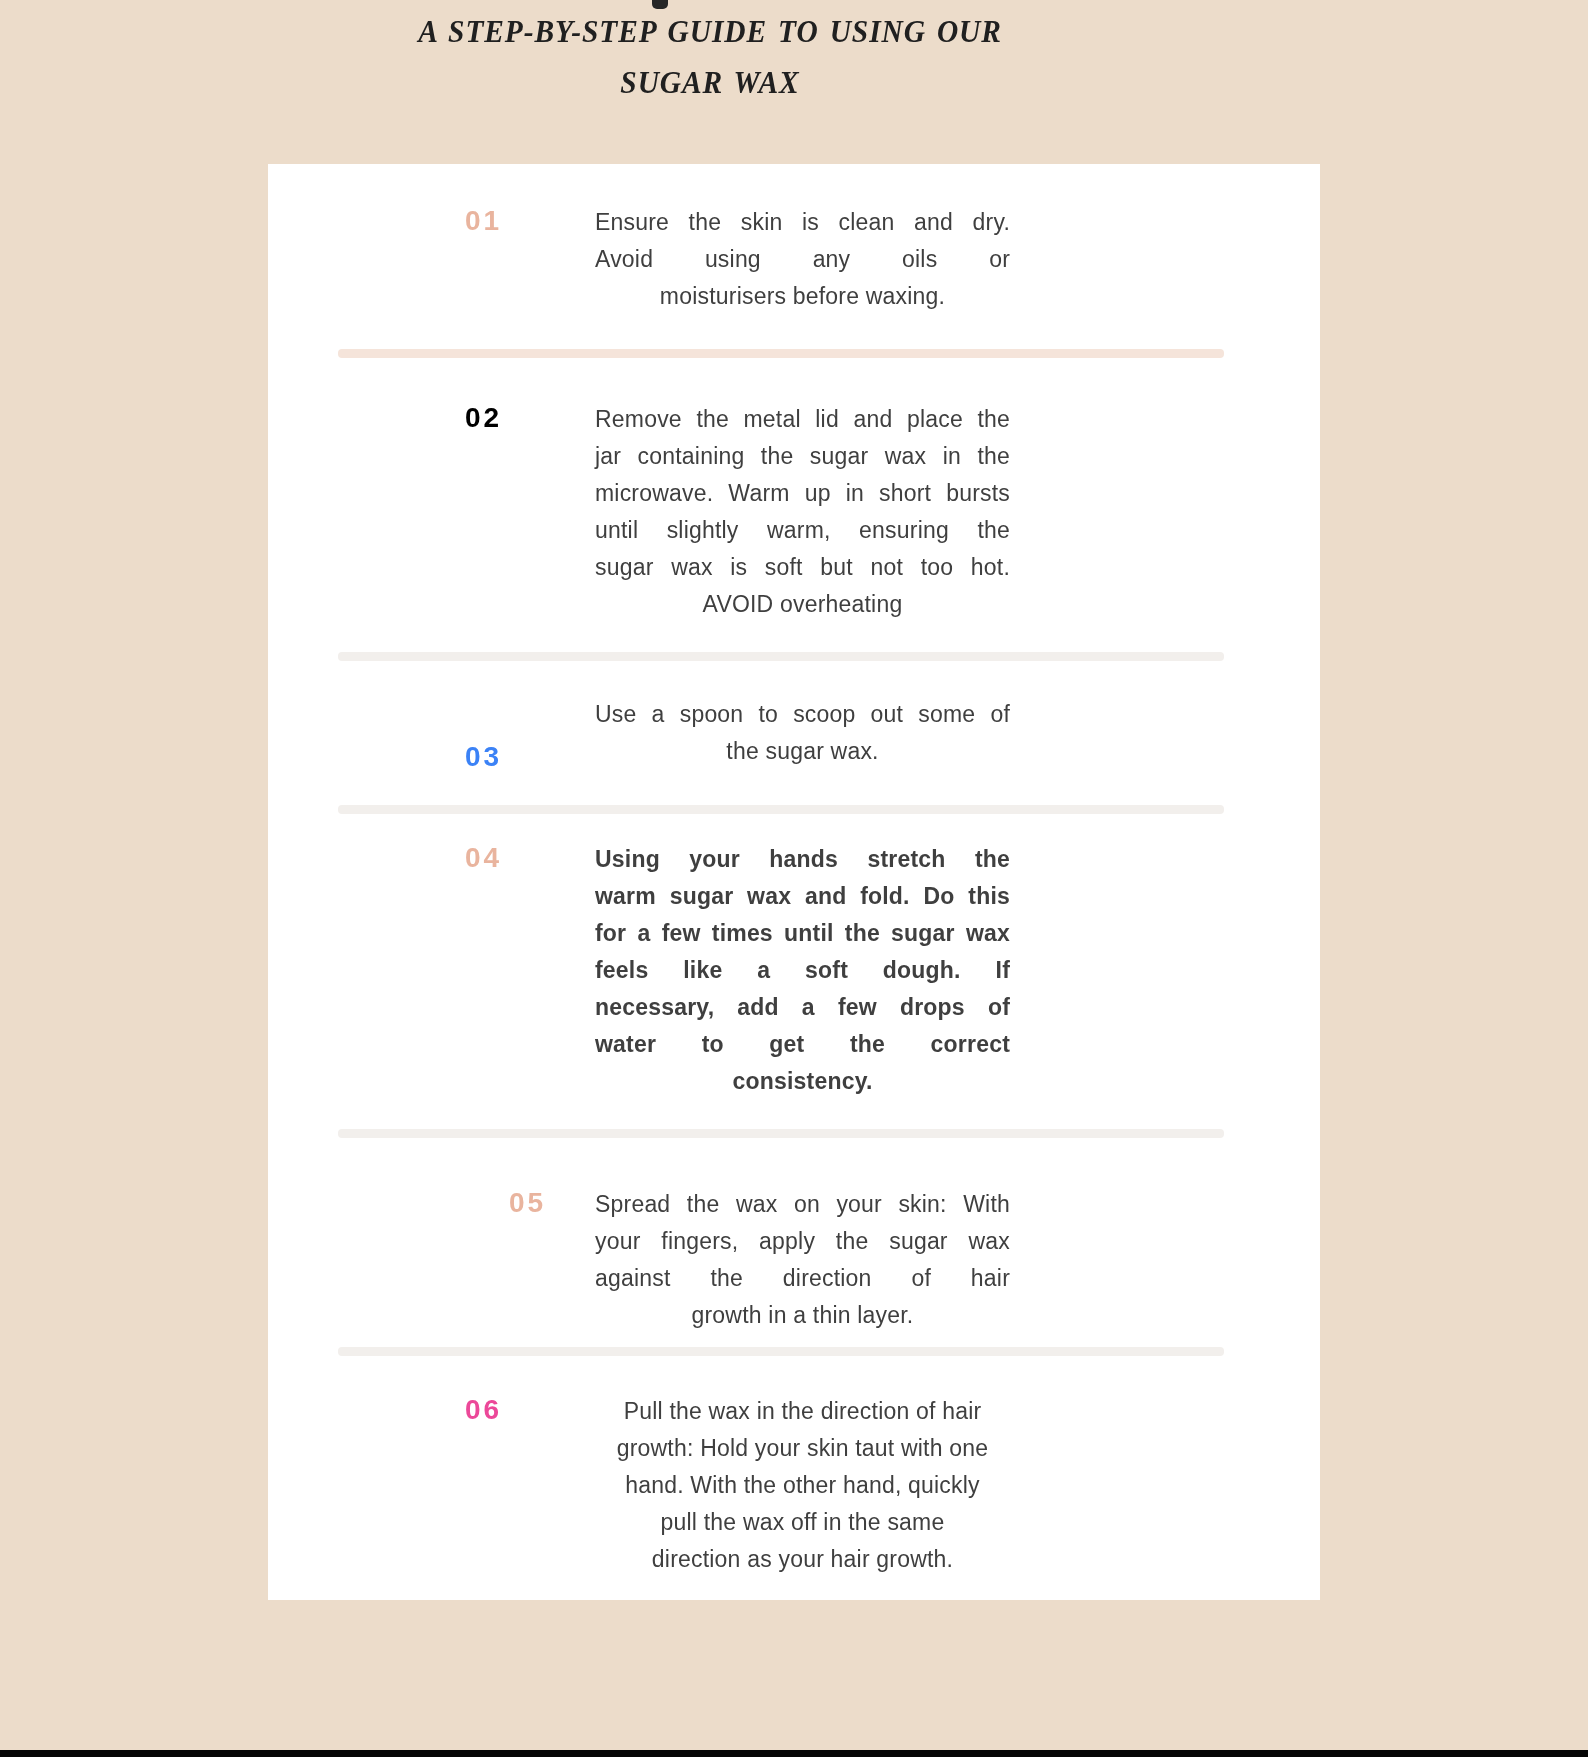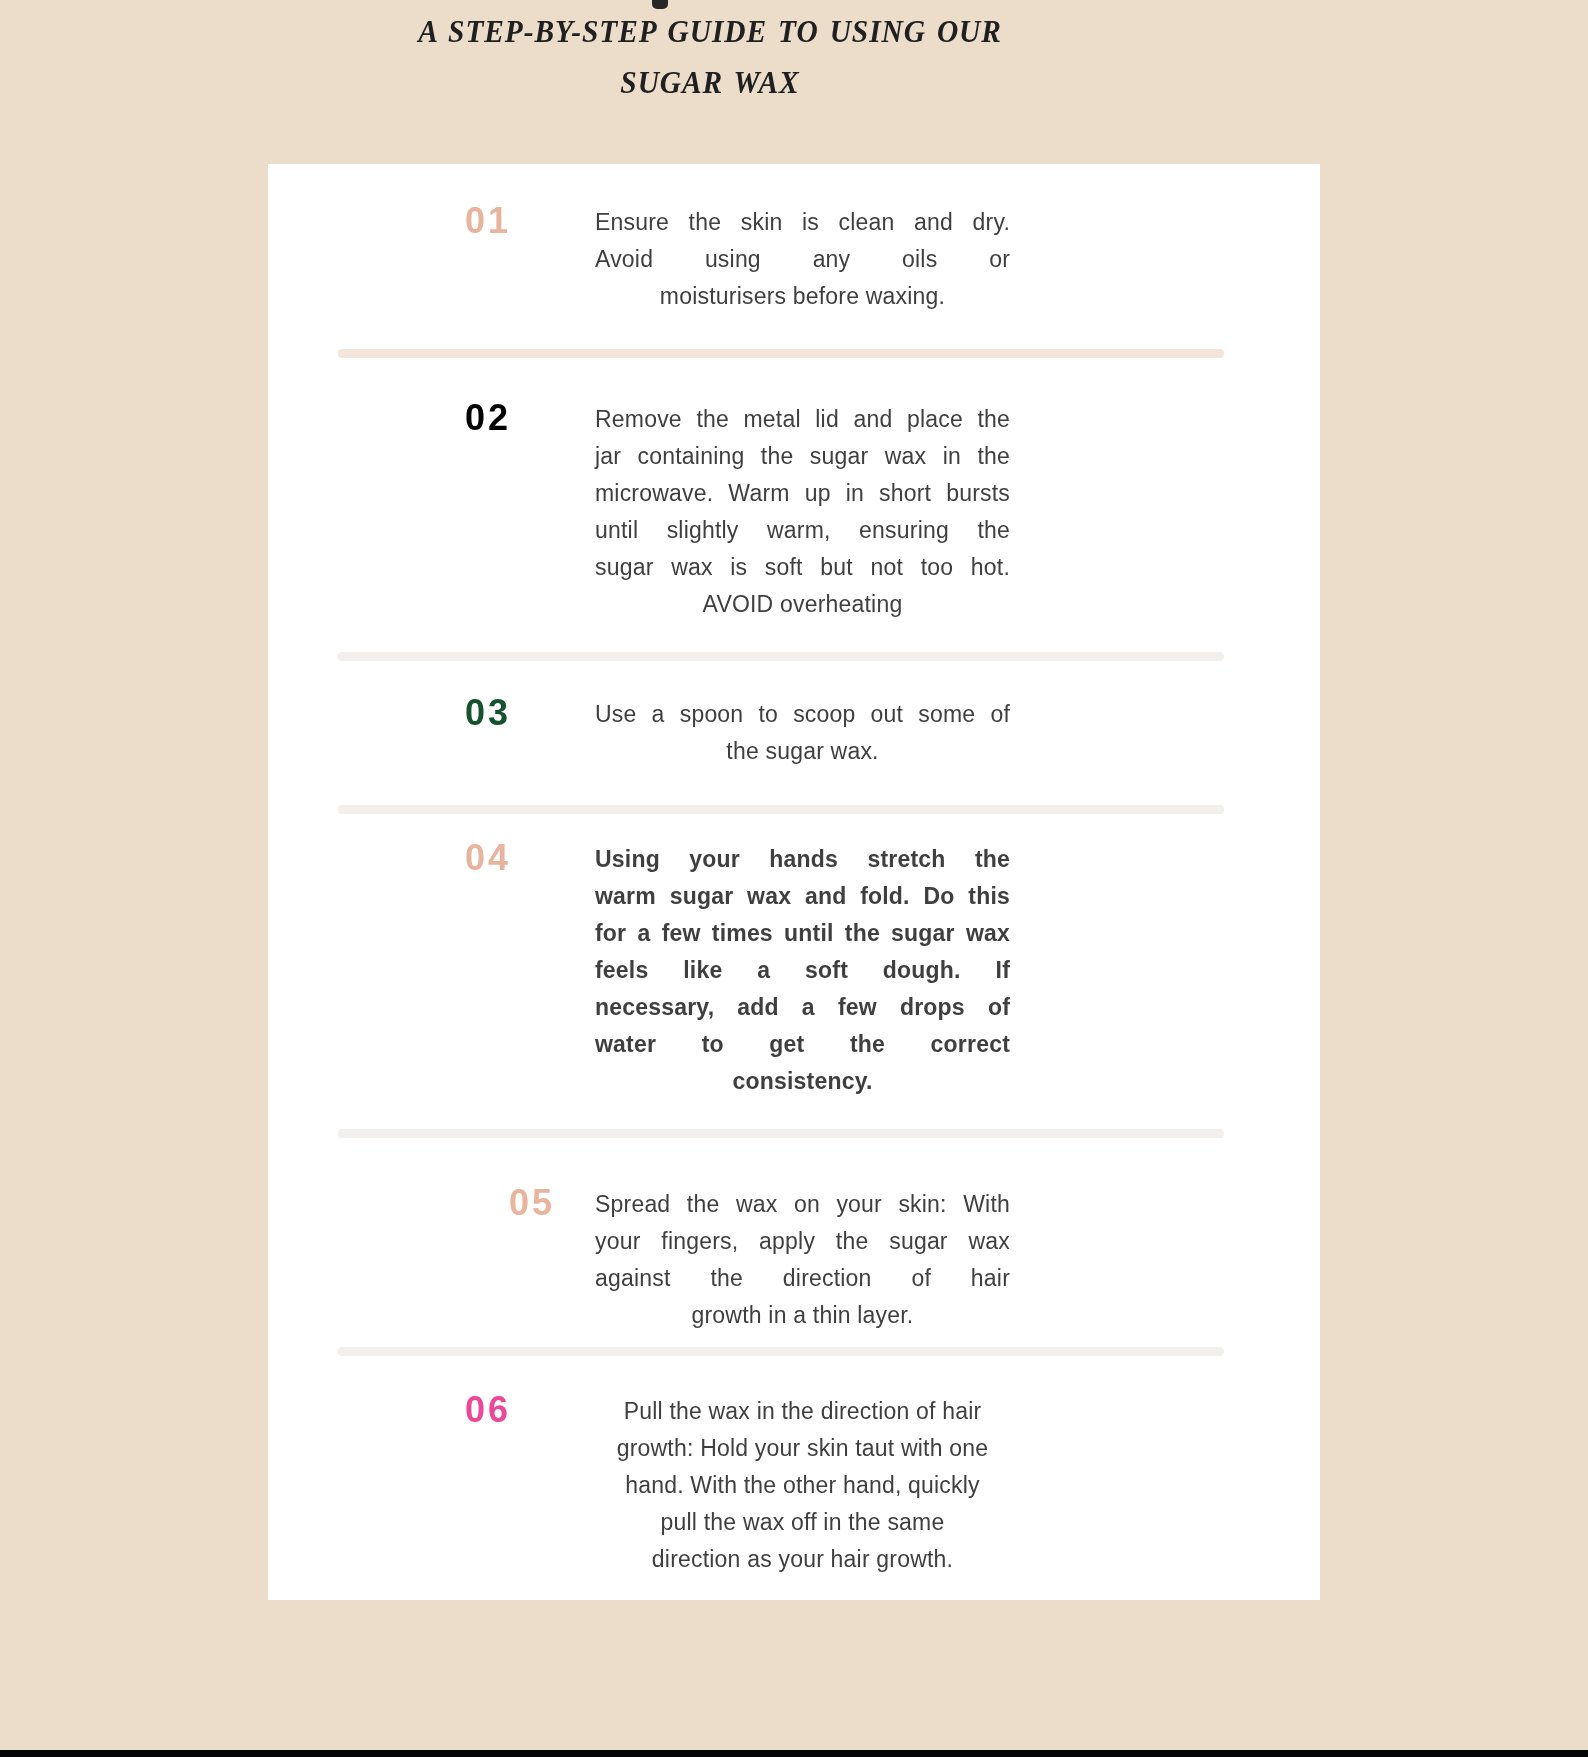--- a/index.html
+++ b/index.html
@@ -26,21 +26,21 @@
     letter-spacing: 1px; word-spacing: 3px;
   }
   .title .tline { transform: scaleX(0.92); transform-origin: 50% 50%; }
   .card {
     position: absolute; left: 268px; top: 164px;
     width: 1052px; height: 1436px;
   }
   .step-row { position: absolute; left: 0; width: 1052px; }
   .step-number {
     position: absolute; left: 197px; top: -3px; width: 90px;
-    font-size: 36px; font-weight: bold; letter-spacing: 3px;
+    font-size: 28px; font-weight: bold; letter-spacing: 3px;
     line-height: 40px;
   }
   .step-text {
     position: absolute; left: 327px; top: 0; width: 415px;
     font-size: 23px; letter-spacing: 0.2px;
   }
   .step-text .line { line-height: 37px; text-align: center; white-space: nowrap; }
   .step-text .line.just { white-space: normal; text-align: justify; text-align-last: justify; }
   .divider {
     position: absolute; left: 70px; width: 886px; height: 9px;
@@ -86,21 +86,21 @@
           <div class="line just">jar containing the sugar wax in the</div>
           <div class="line just">microwave. Warm up in short bursts</div>
           <div class="line just">until slightly warm, ensuring the</div>
           <div class="line just">sugar wax is soft but not too hot.</div>
           <div class="line">AVOID overheating</div>
         </div>
     </div>
     <div class="divider" id="div2" style="background-color: rgb(242, 239, 236);"></div>
 
     <div class="step-row" id="row3">
-      <div class="step-number" style="color: #14532d;">03</div>
+      <div class="step-number" style="color: #3b82f6; margin-top: 44px;">03</div>
       <div class="step-text" style="color: rgb(63, 63, 63);">
           <div class="line just">Use a spoon to scoop out some of</div>
           <div class="line">the sugar wax.</div>
         </div>
     </div>
     <div class="divider" id="div3" style="background-color: rgb(242, 239, 236);"></div>
 
     <div class="step-row" id="row4">
       <div class="step-number" style="color: rgb(233, 180, 158);">04</div>
       <div class="step-text" style="color: rgb(63, 63, 63); font-weight: bold;">

